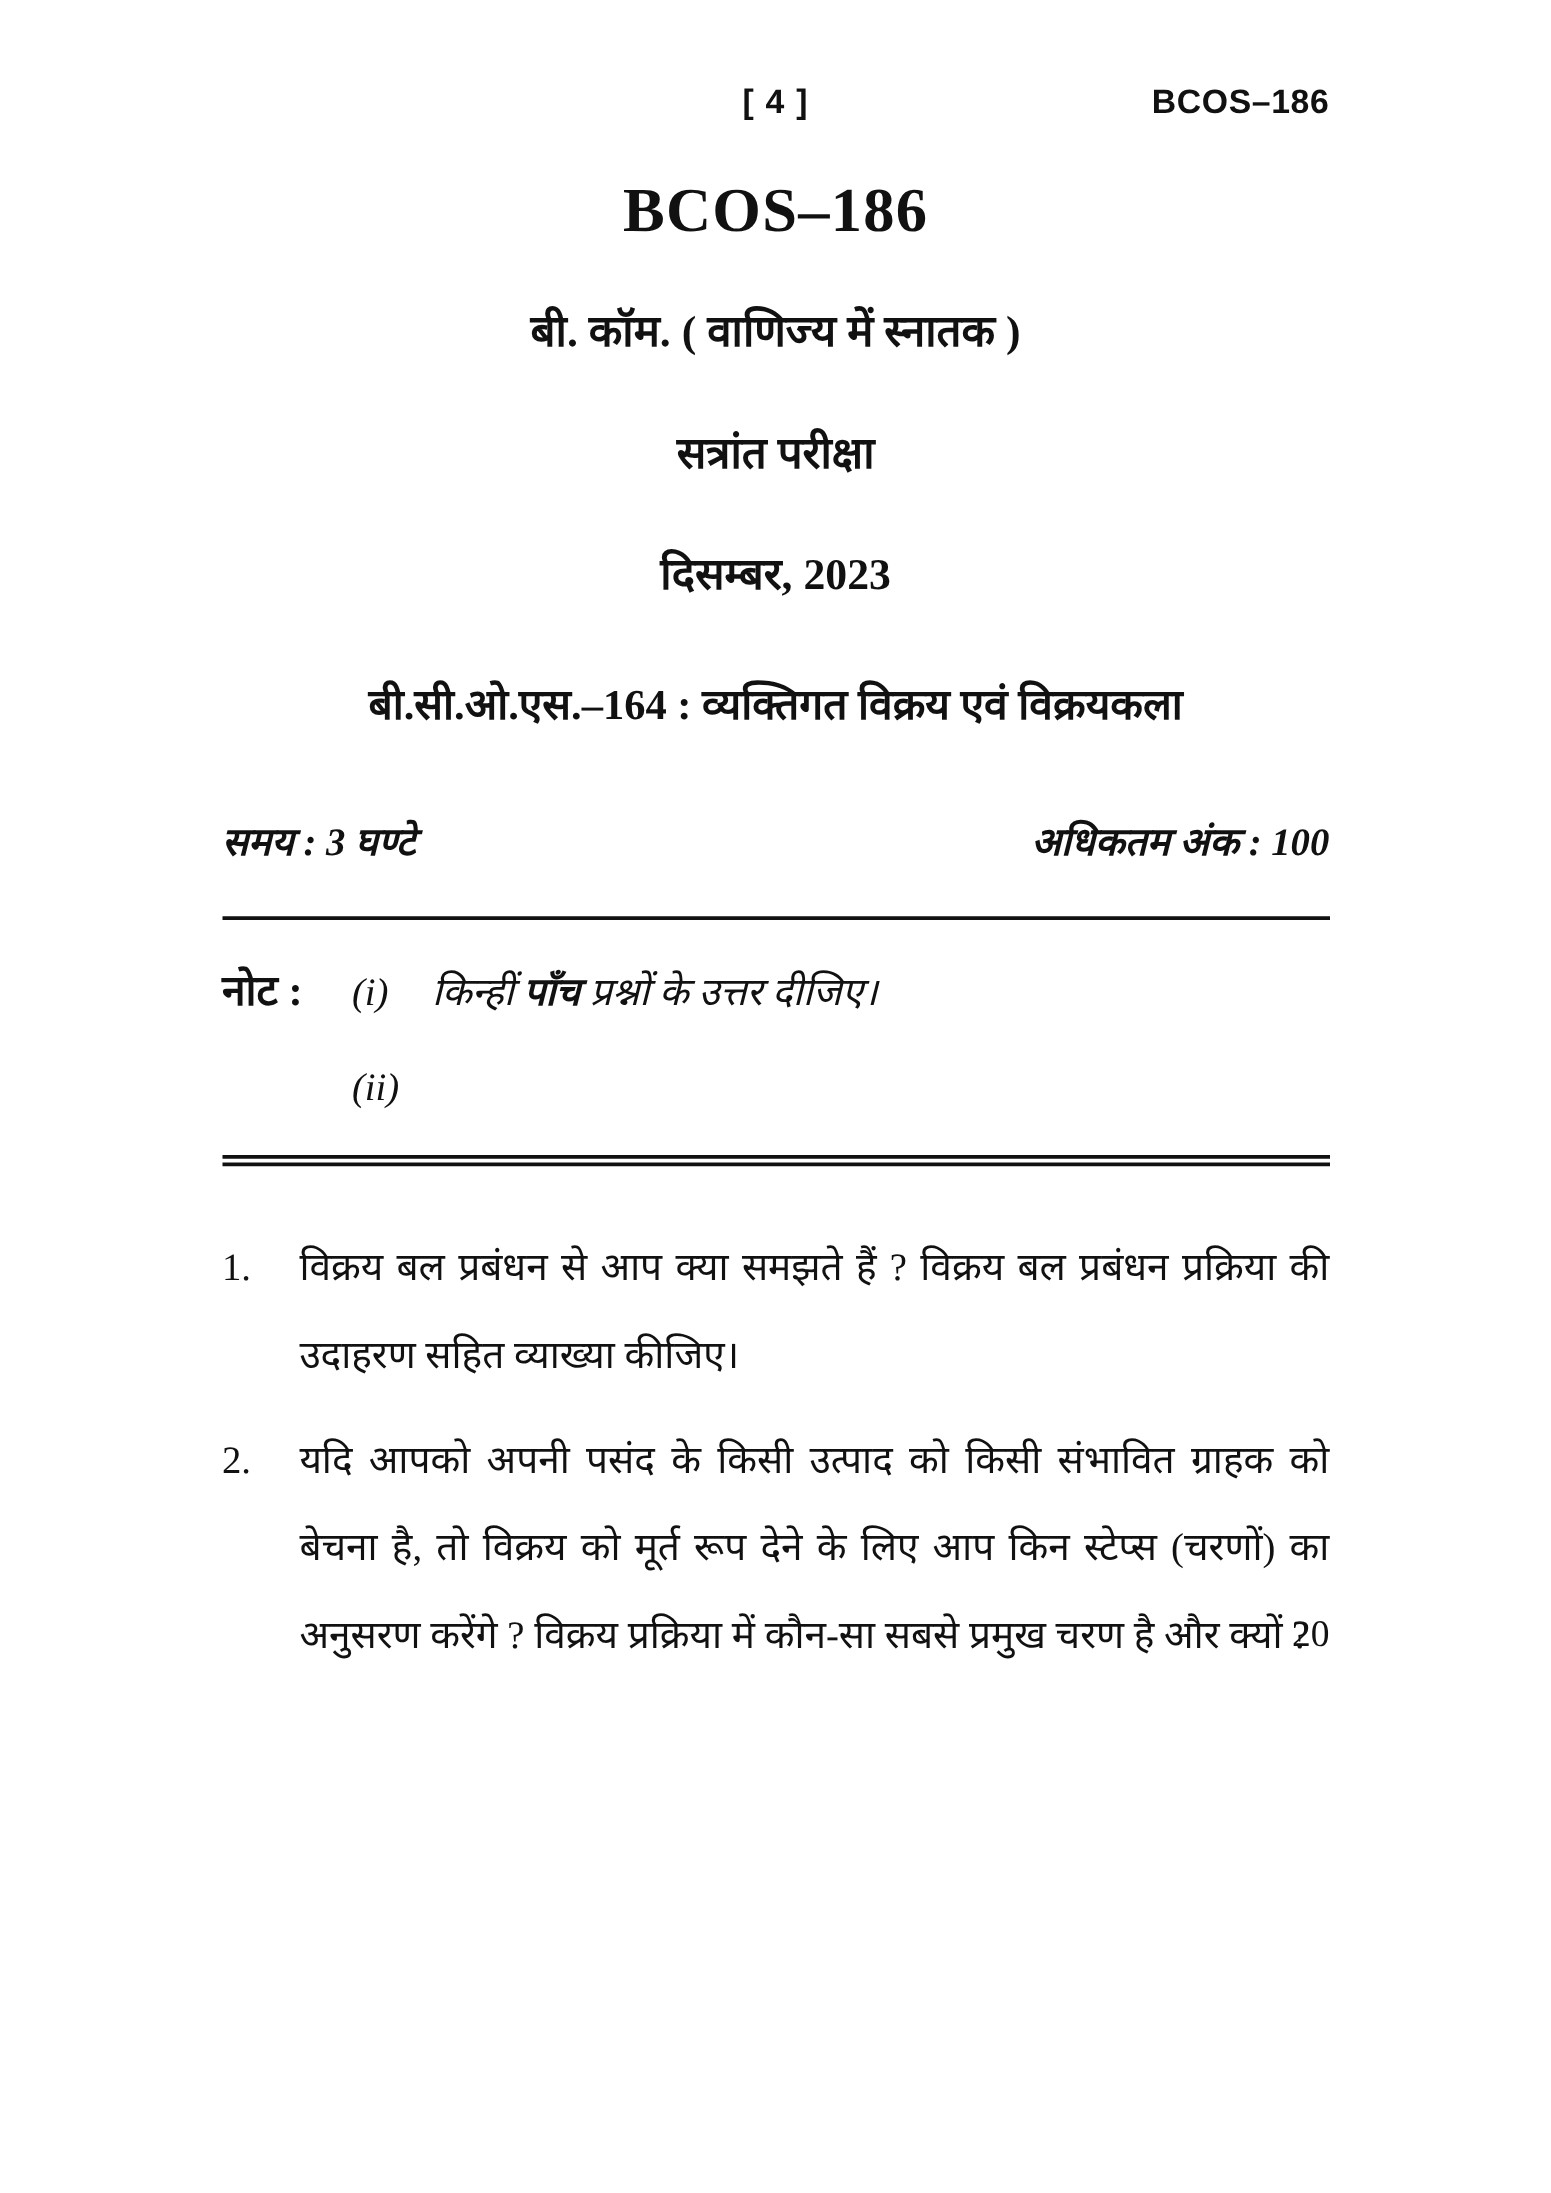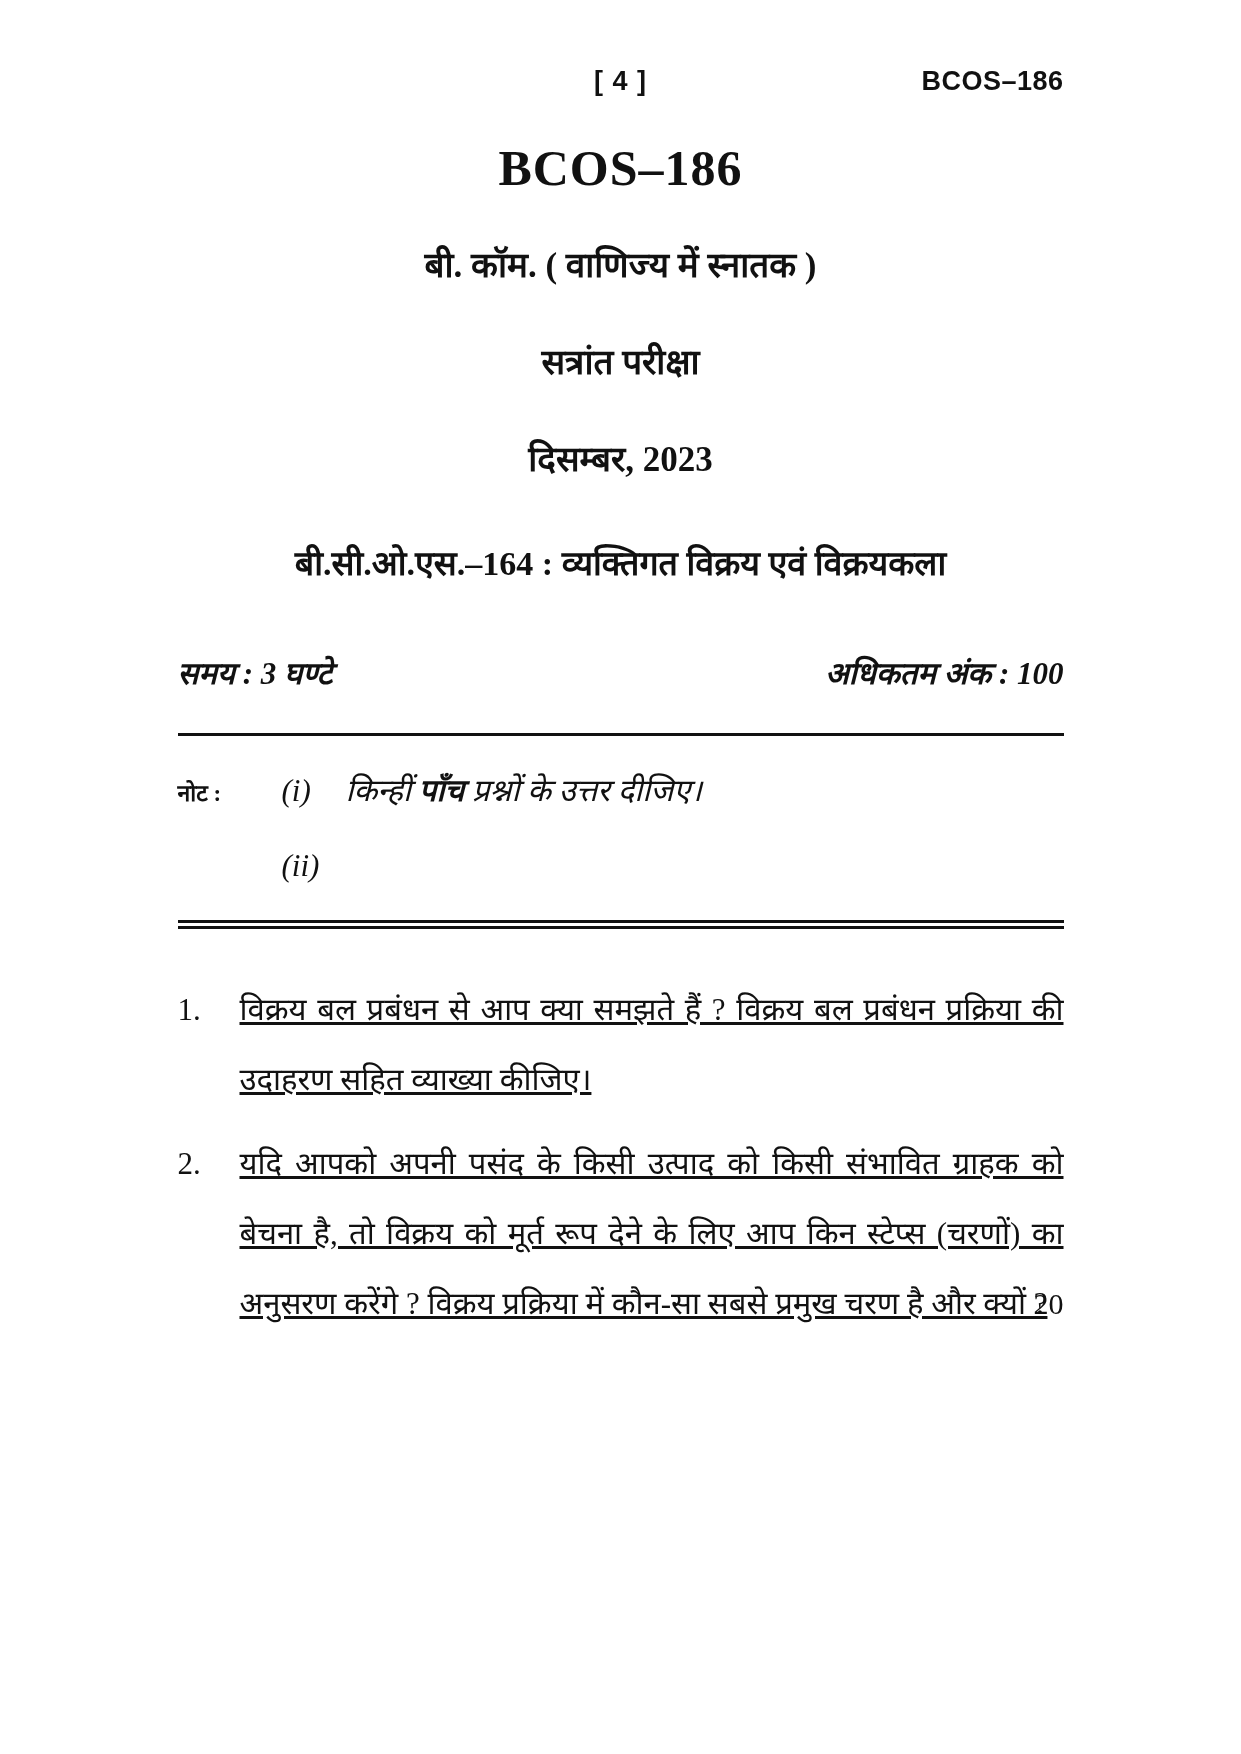--- a/index.html
+++ b/index.html
@@ -85,21 +85,21 @@
     margin-top: 32px;
     font-size: 31px;
   }
   .note-row {
     display: flex;
     align-items: baseline;
   }
   .note-row + .note-row { margin-top: 38px; }
   .note-label {
     font-weight: bold;
-    font-size: 23px;
+    font-size: 34px;
     width: 104px;
     flex: 0 0 104px;
   }
   .note-indent { width: 104px; flex: 0 0 104px; }
   .note-num {
     font-style: italic;
     width: 64px;
     flex: 0 0 64px;
   }
   .note-text { font-style: italic; }
@@ -119,21 +119,20 @@
     flex: 0 0 62px;
     font-size: 31px;
     line-height: 70px;
   }
   .q-text {
     flex: 1;
     font-size: 31px;
     line-height: 70px;
     text-align: justify;
     text-justify: inter-word;
-    text-decoration: underline;
   }
   .q-marks {
     text-align: right;
     font-size: 30px;
     line-height: 70px;
   }
   .q-marks.own-line { margin-top: 4px; }
   .q-marks.inline-last { margin-top: -70px; }
 </style>
 </head>

